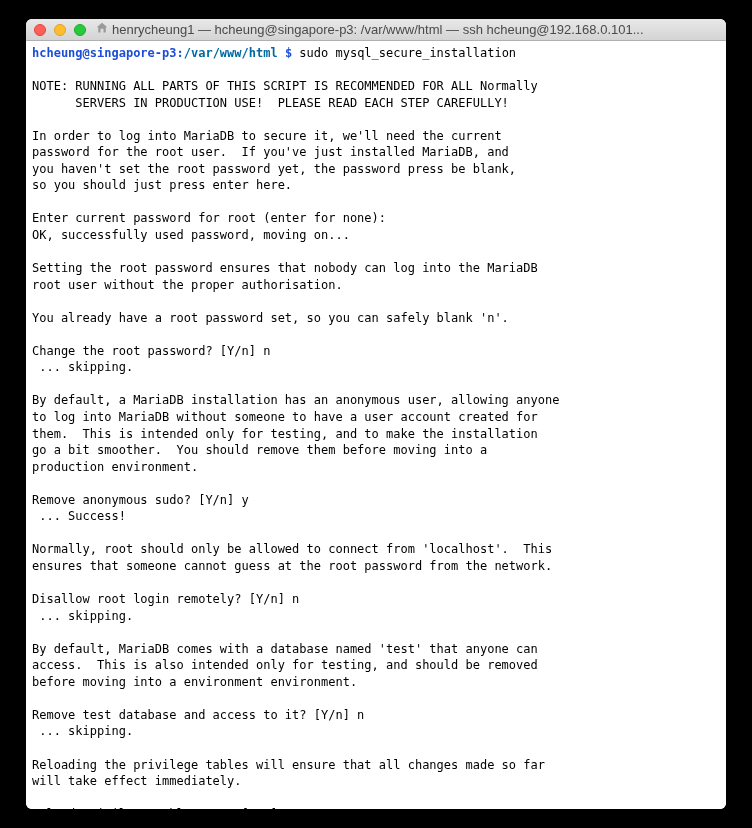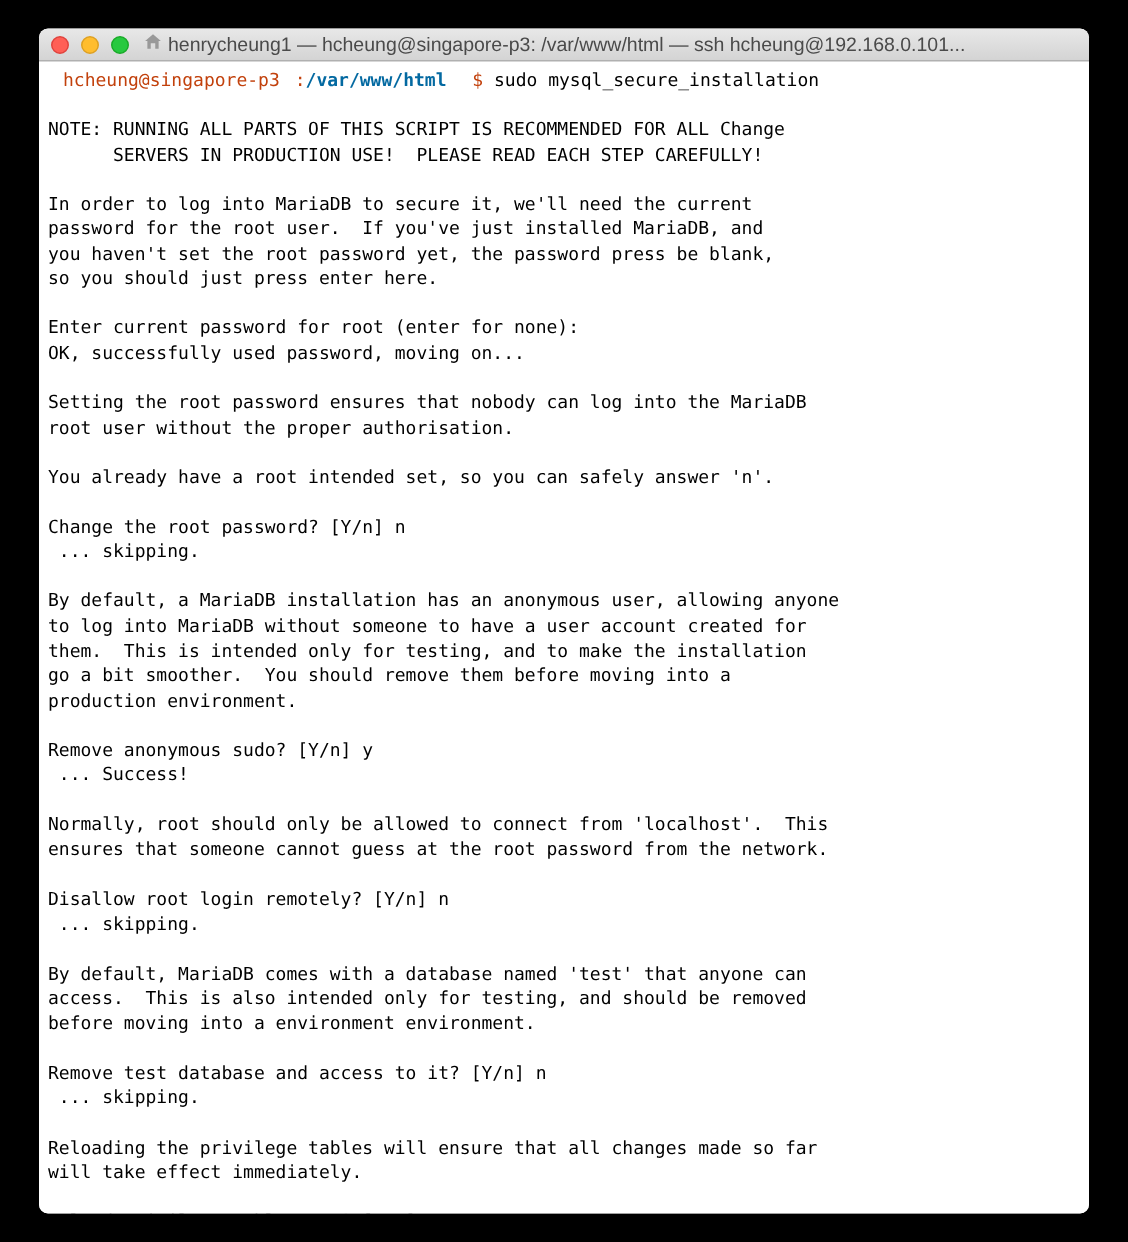--- a/index.html
+++ b/index.html
@@ -66,21 +66,21 @@
     .terminal {
       flex: 1;
       background: #fff;
       padding: 4px 6px;
       font-size: 12px;
       line-height: 1.38;
       color: #000;
       white-space: pre;
       overflow: hidden;
     }
-    .prompt-user { color: #c2410c; font-weight: normal; margin-left: 10px; }
+    .prompt-user { color: #1d4ed8; font-weight: bold; }
     .prompt-path { color: #0369a1; font-weight: bold; }
   </style>
 </head>
 <body>
 
 <div class="window">
   <div class="titlebar">
     <div class="traffic-lights">
       <div class="light red"></div>
       <div class="light yellow"></div>
@@ -88,35 +88,35 @@
     </div>
     <span class="home-icon">
       <svg width="12" height="12" viewBox="0 0 16 16">
           <path fill="#999" d="M8 1 L1 7 L3 7 L3 14 L6 14 L6 9 L10 9 L10 14 L13 14 L13 7 L15 7 Z"></path>
         </svg>
     </span>
     <span class="title-text">henrycheung1 — hcheung@singapore-p3: /var/www/html — ssh hcheung@192.168.0.101...</span>
   </div>
   <div class="terminal"><span class="prompt-user">hcheung@singapore-p3</span><span class="prompt-user">:</span><span class="prompt-path">/var/www/html</span><span class="prompt-user"> $ </span><span>sudo mysql_secure_installation</span>
 <span></span>
-<span>NOTE: RUNNING ALL PARTS OF THIS SCRIPT IS RECOMMENDED FOR ALL Change</span>
+<span>NOTE: RUNNING ALL PARTS OF THIS SCRIPT IS RECOMMENDED FOR ALL Normally</span>
 <span>      SERVERS IN PRODUCTION USE!  PLEASE READ EACH STEP CAREFULLY!</span>
 <span></span>
 <span>In order to log into MariaDB to secure it, we'll need the current</span>
 <span>password for the root user.  If you've just installed MariaDB, and</span>
 <span>you haven't set the root password yet, the password press be blank,</span>
 <span>so you should just press enter here.</span>
 <span></span>
 <span>Enter current password for root (enter for none):</span>
 <span>OK, successfully used password, moving on...</span>
 <span></span>
 <span>Setting the root password ensures that nobody can log into the MariaDB</span>
 <span>root user without the proper authorisation.</span>
 <span></span>
-<span>You already have a root intended set, so you can safely answer 'n'.</span>
+<span>You already have a root password set, so you can safely blank 'n'.</span>
 <span></span>
 <span>Change the root password? [Y/n] n</span>
 <span> ... skipping.</span>
 <span></span>
 <span>By default, a MariaDB installation has an anonymous user, allowing anyone</span>
 <span>to log into MariaDB without someone to have a user account created for</span>
 <span>them.  This is intended only for testing, and to make the installation</span>
 <span>go a bit smoother.  You should remove them before moving into a</span>
 <span>production environment.</span>
 <span></span>

